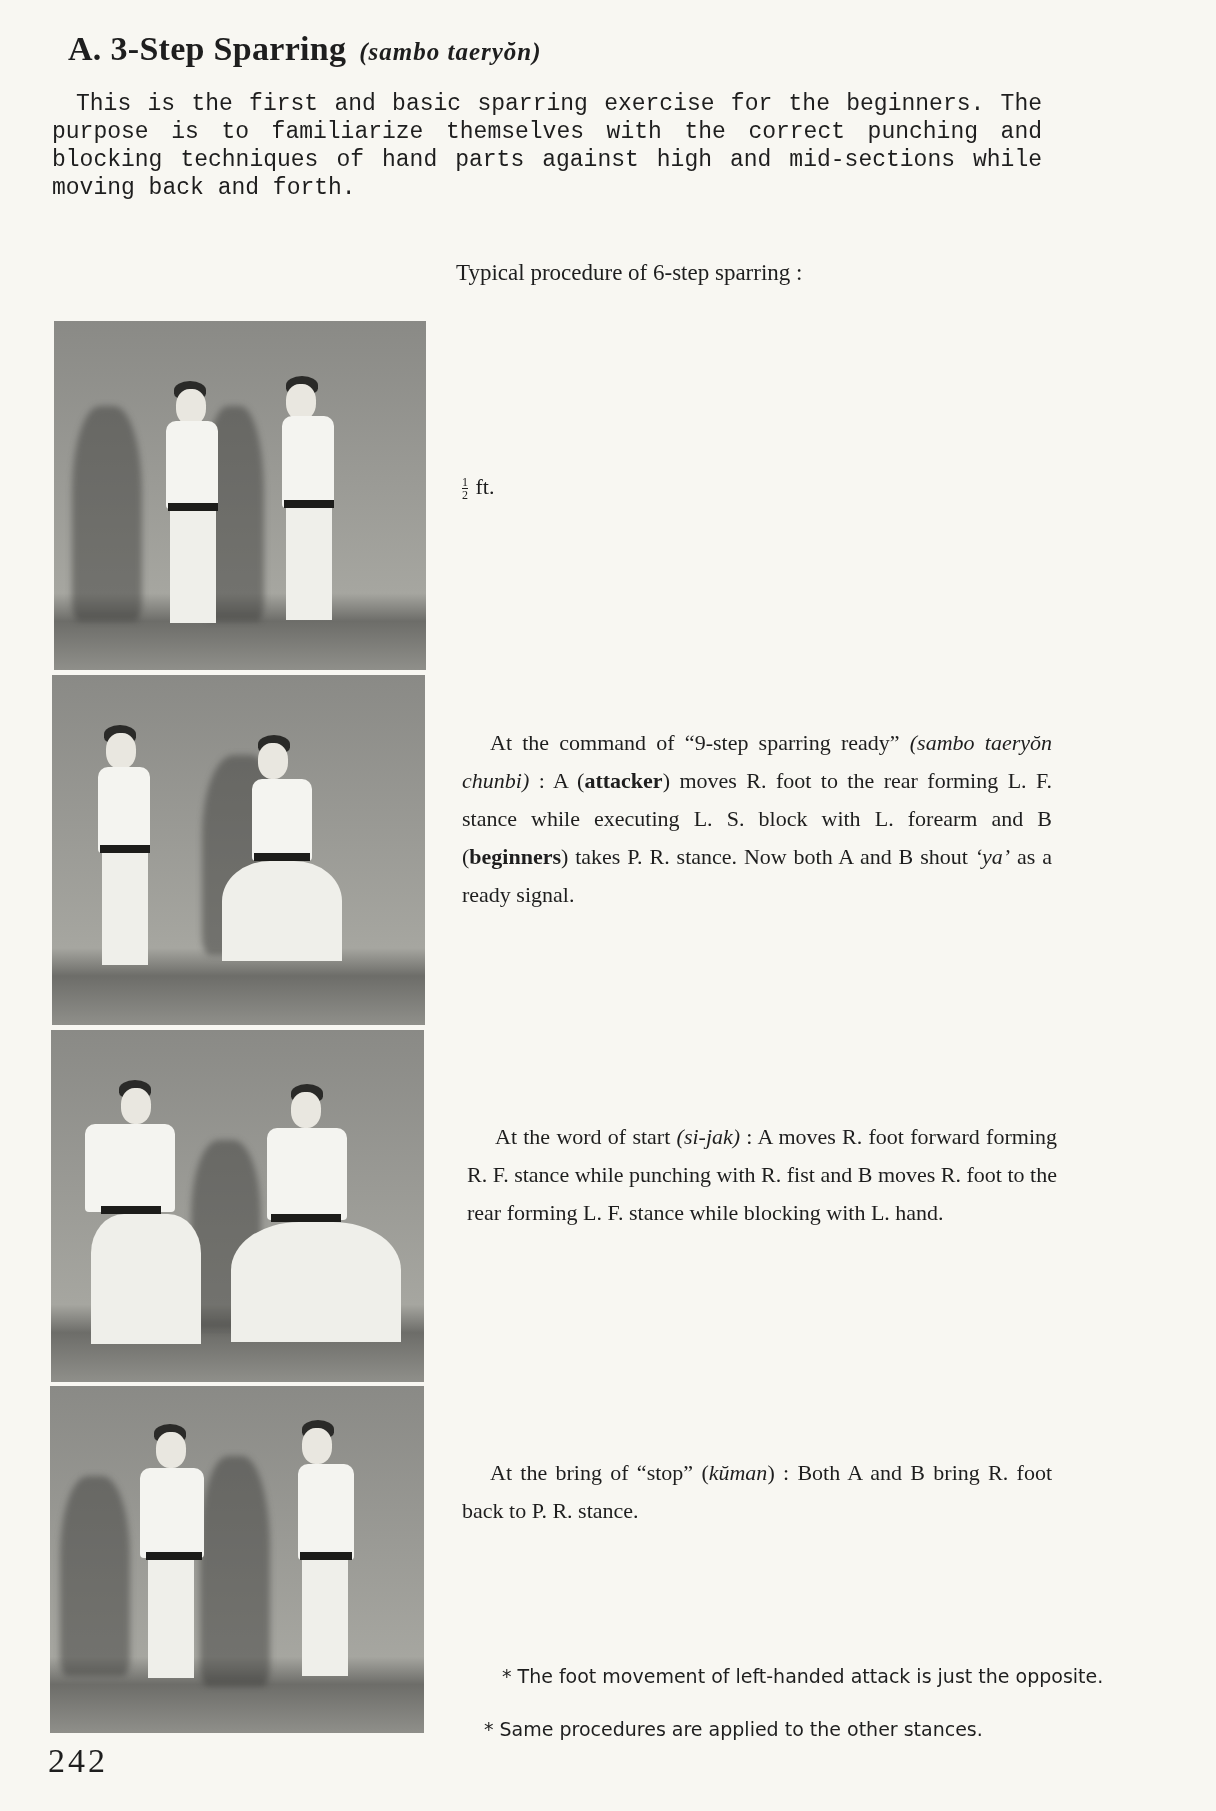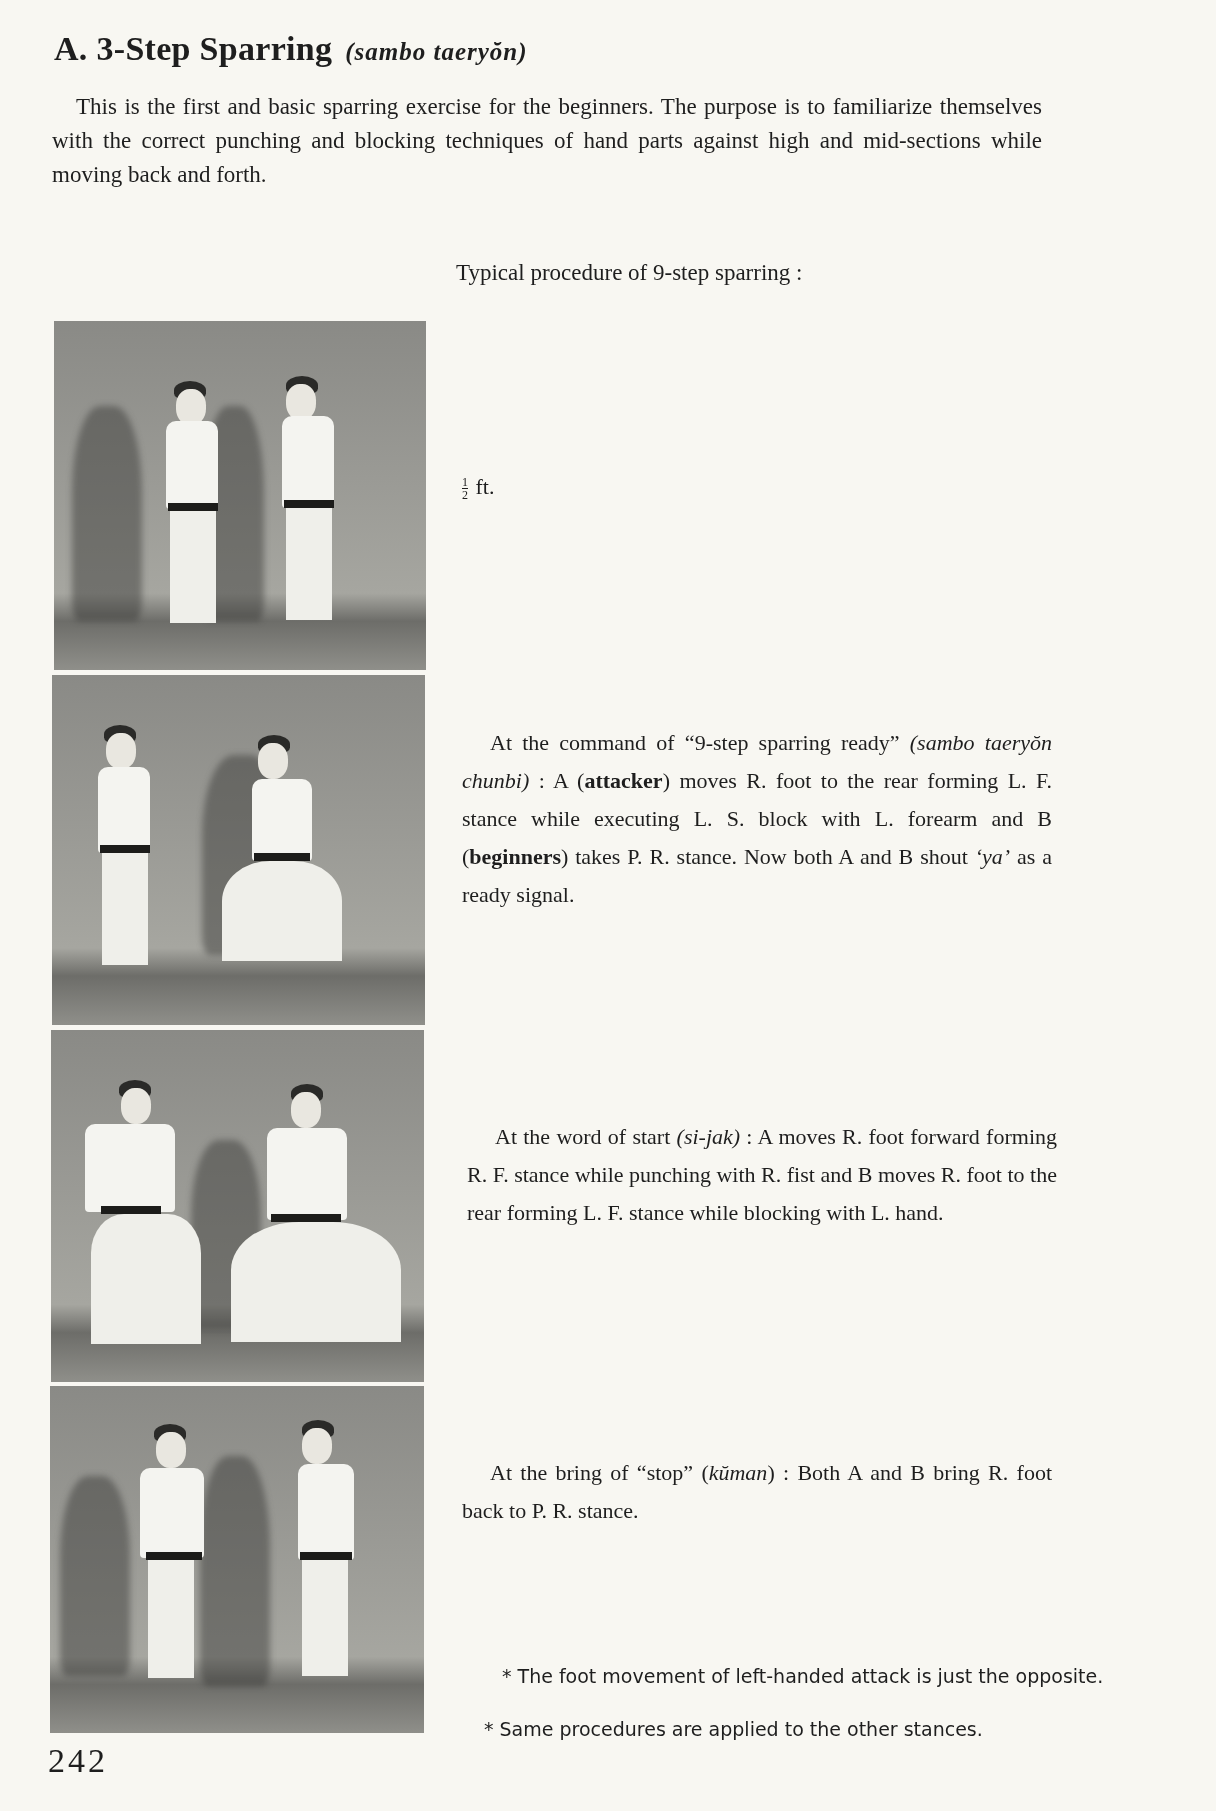--- a/index.html
+++ b/index.html
@@ -2,23 +2,23 @@
 <html><head>
 <meta charset="utf-8">
 <style>
   html, body { margin:0; padding:0; }
   body {
     width:1216px; height:1811px; position:relative; overflow:hidden;
     background:#f8f7f2; color:#1e1e1e;
     font-family:"Liberation Serif","DejaVu Serif",serif;
   }
   .abs { position:absolute; }
-  .title { left:54px; top:30px; font-size:34px; font-weight:bold; letter-spacing:0.3px; }
+  .title { left:68px; top:30px; font-size:34px; font-weight:bold; letter-spacing:0.3px; }
   .title .sub { font-size:25px; font-weight:bold; font-style:italic; letter-spacing:1px; margin-left:4px; }
-  .intro { left:52px; top:90px; width:990px; font-size:23px; line-height:34px; text-align:justify; }
+  .intro { left:52px; top:90px; width:990px; font-size:23px; line-height:28px; text-align:justify;font-family:Liberation Mono, monospace; }
   .intro p { margin:0; text-indent:24px; }
   .procedure { left:456px; top:260px; font-size:23px; }
   .photo {
     position:absolute; overflow:hidden;
     background:linear-gradient(180deg,#8a8a86 0%,#9a9a95 45%,#a6a6a0 78%,#6d6d69 86%,#8f8f8a 100%);
   }
   .photo .shadow { position:absolute; background:rgba(50,50,48,0.45); border-radius:40% 40% 10% 10%; filter:blur(3px); }
   .photo .person { position:absolute; }
   .photo .head { position:absolute; width:30px; height:36px; border-radius:45%; background:#e9e7e0; }
   .photo .hair { position:absolute; width:32px; height:18px; border-radius:50% 50% 30% 30%; background:#2a2a28; }
@@ -40,21 +40,21 @@
 
 <div class="abs title">
   <span>A. 3-Step Sparring</span>
   <span class="sub">(sambo  taeryŏn)</span>
 </div>
 
 <div class="abs intro">
   <p>This is the first and basic sparring exercise for the beginners. The purpose is to familiarize themselves with the correct punching and blocking techniques of hand parts against high and mid-sections while moving back and forth.</p>
 </div>
 
-<div class="abs procedure">Typical procedure of 9-step sparring :</div>
+<div class="abs procedure">Typical procedure of 6-step sparring :</div>
 
 <div class="photo" style="left:54px; top:321px; width:372px; height:349px;">
   <div class="shadow" style="left:18px; top:85px; width:70px; height:215px;"></div>
   <div class="shadow" style="left:150px; top:85px; width:60px; height:215px;"></div>
   <div class="person" style="left:112px; top:60px;">
     <div class="hair" style="left:8px; top:0;"></div>
     <div class="head" style="left:10px; top:8px;"></div>
     <div class="body" style="left:0; top:40px; height:88px;"></div>
     <div class="belt" style="left:2px; top:122px; width:50px;"></div>
     <div class="legs" style="left:4px; top:130px; height:112px;"></div>

